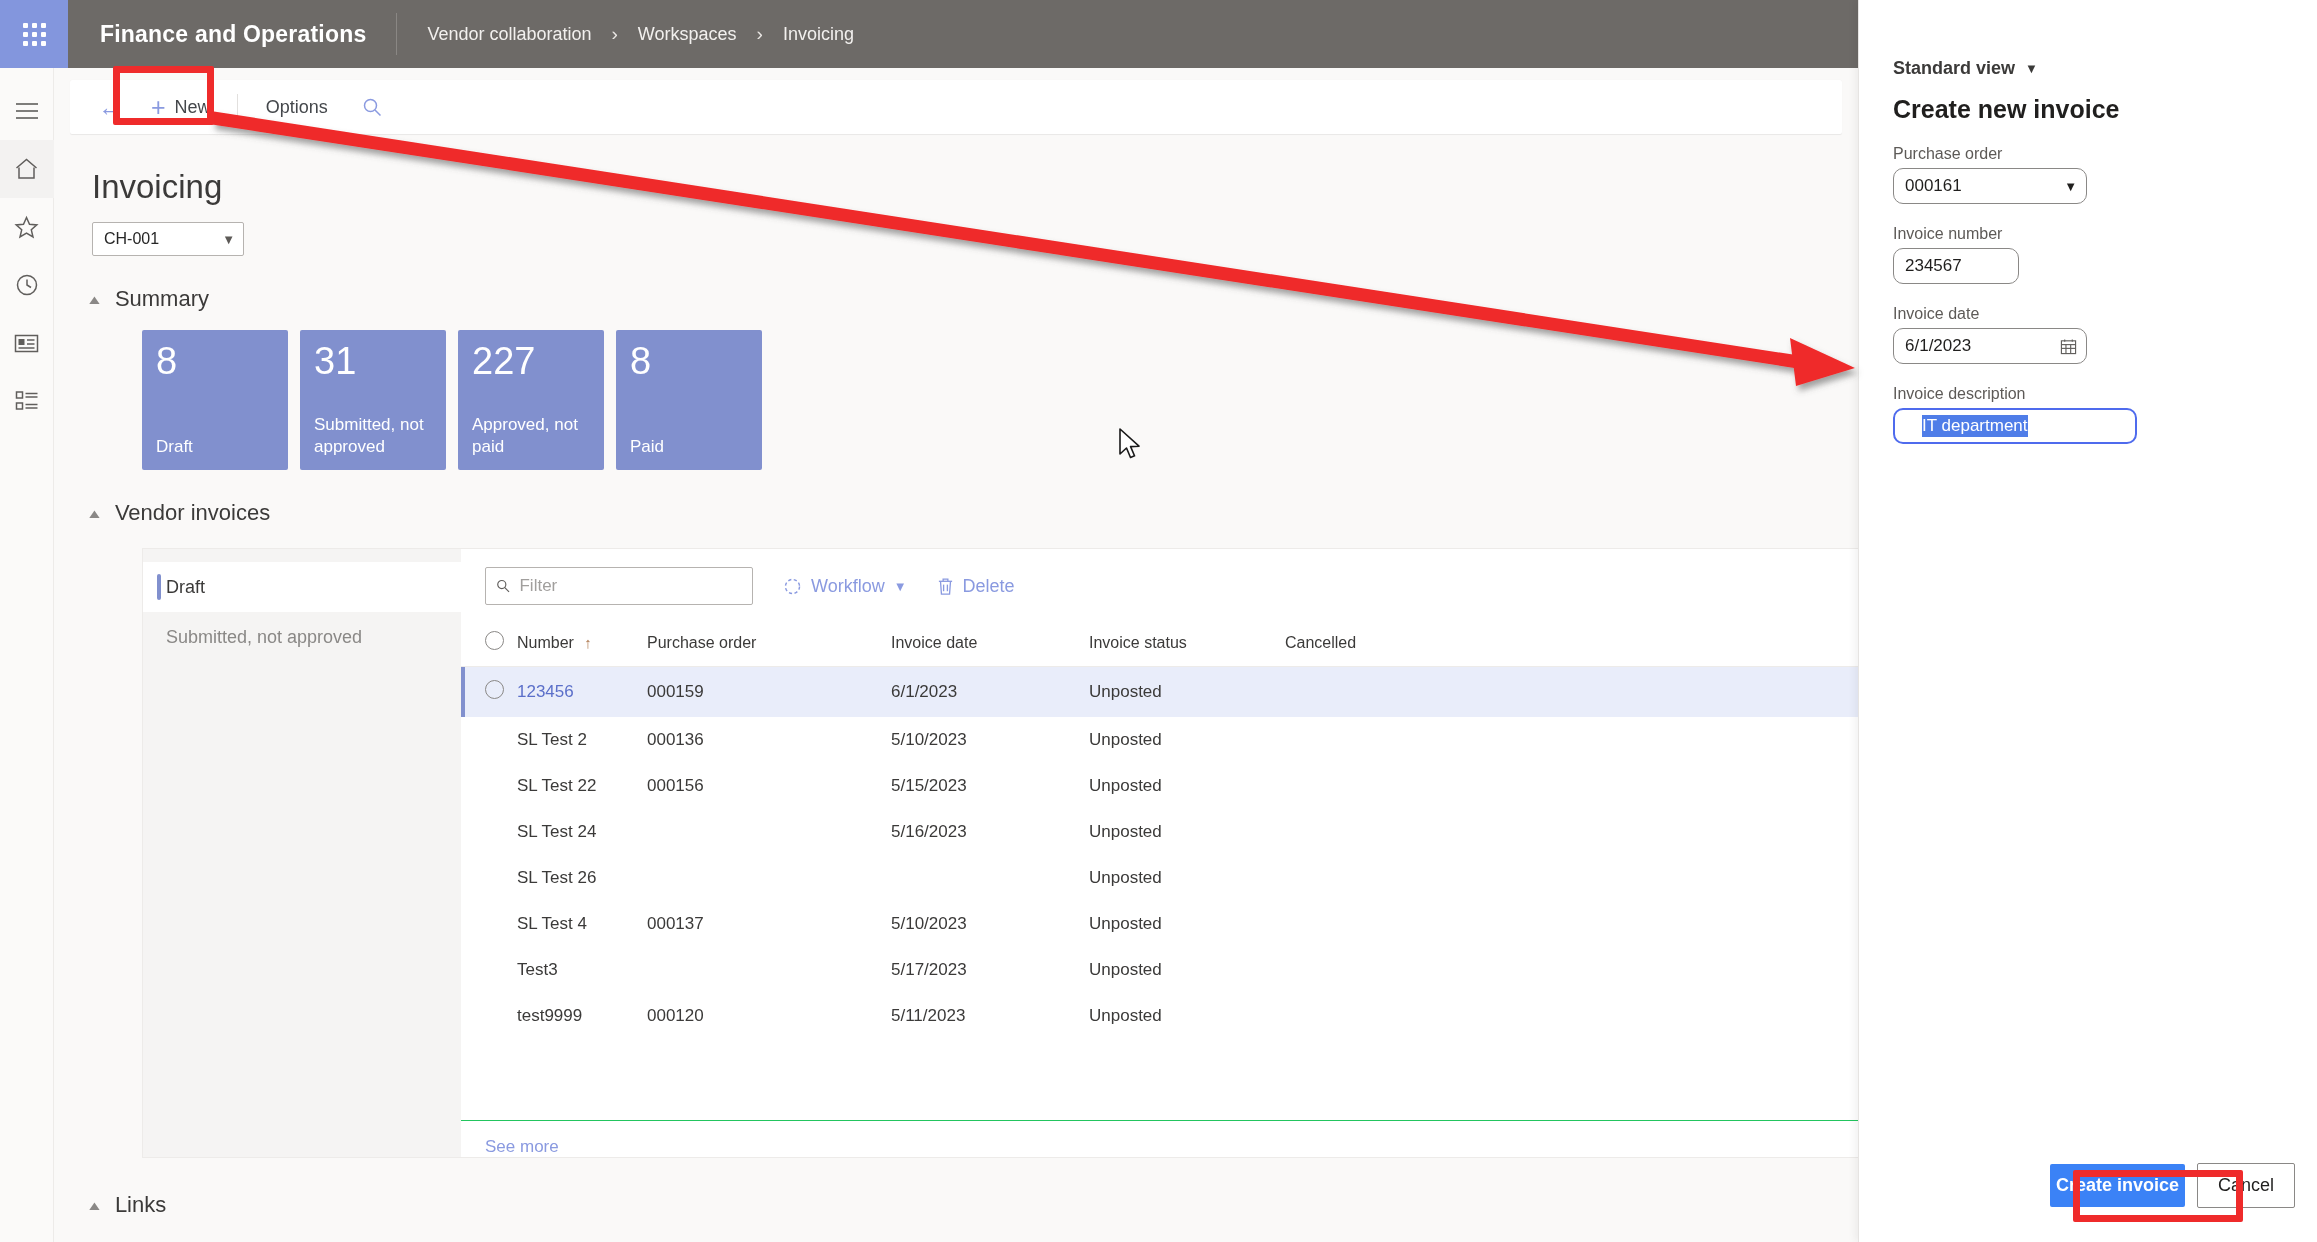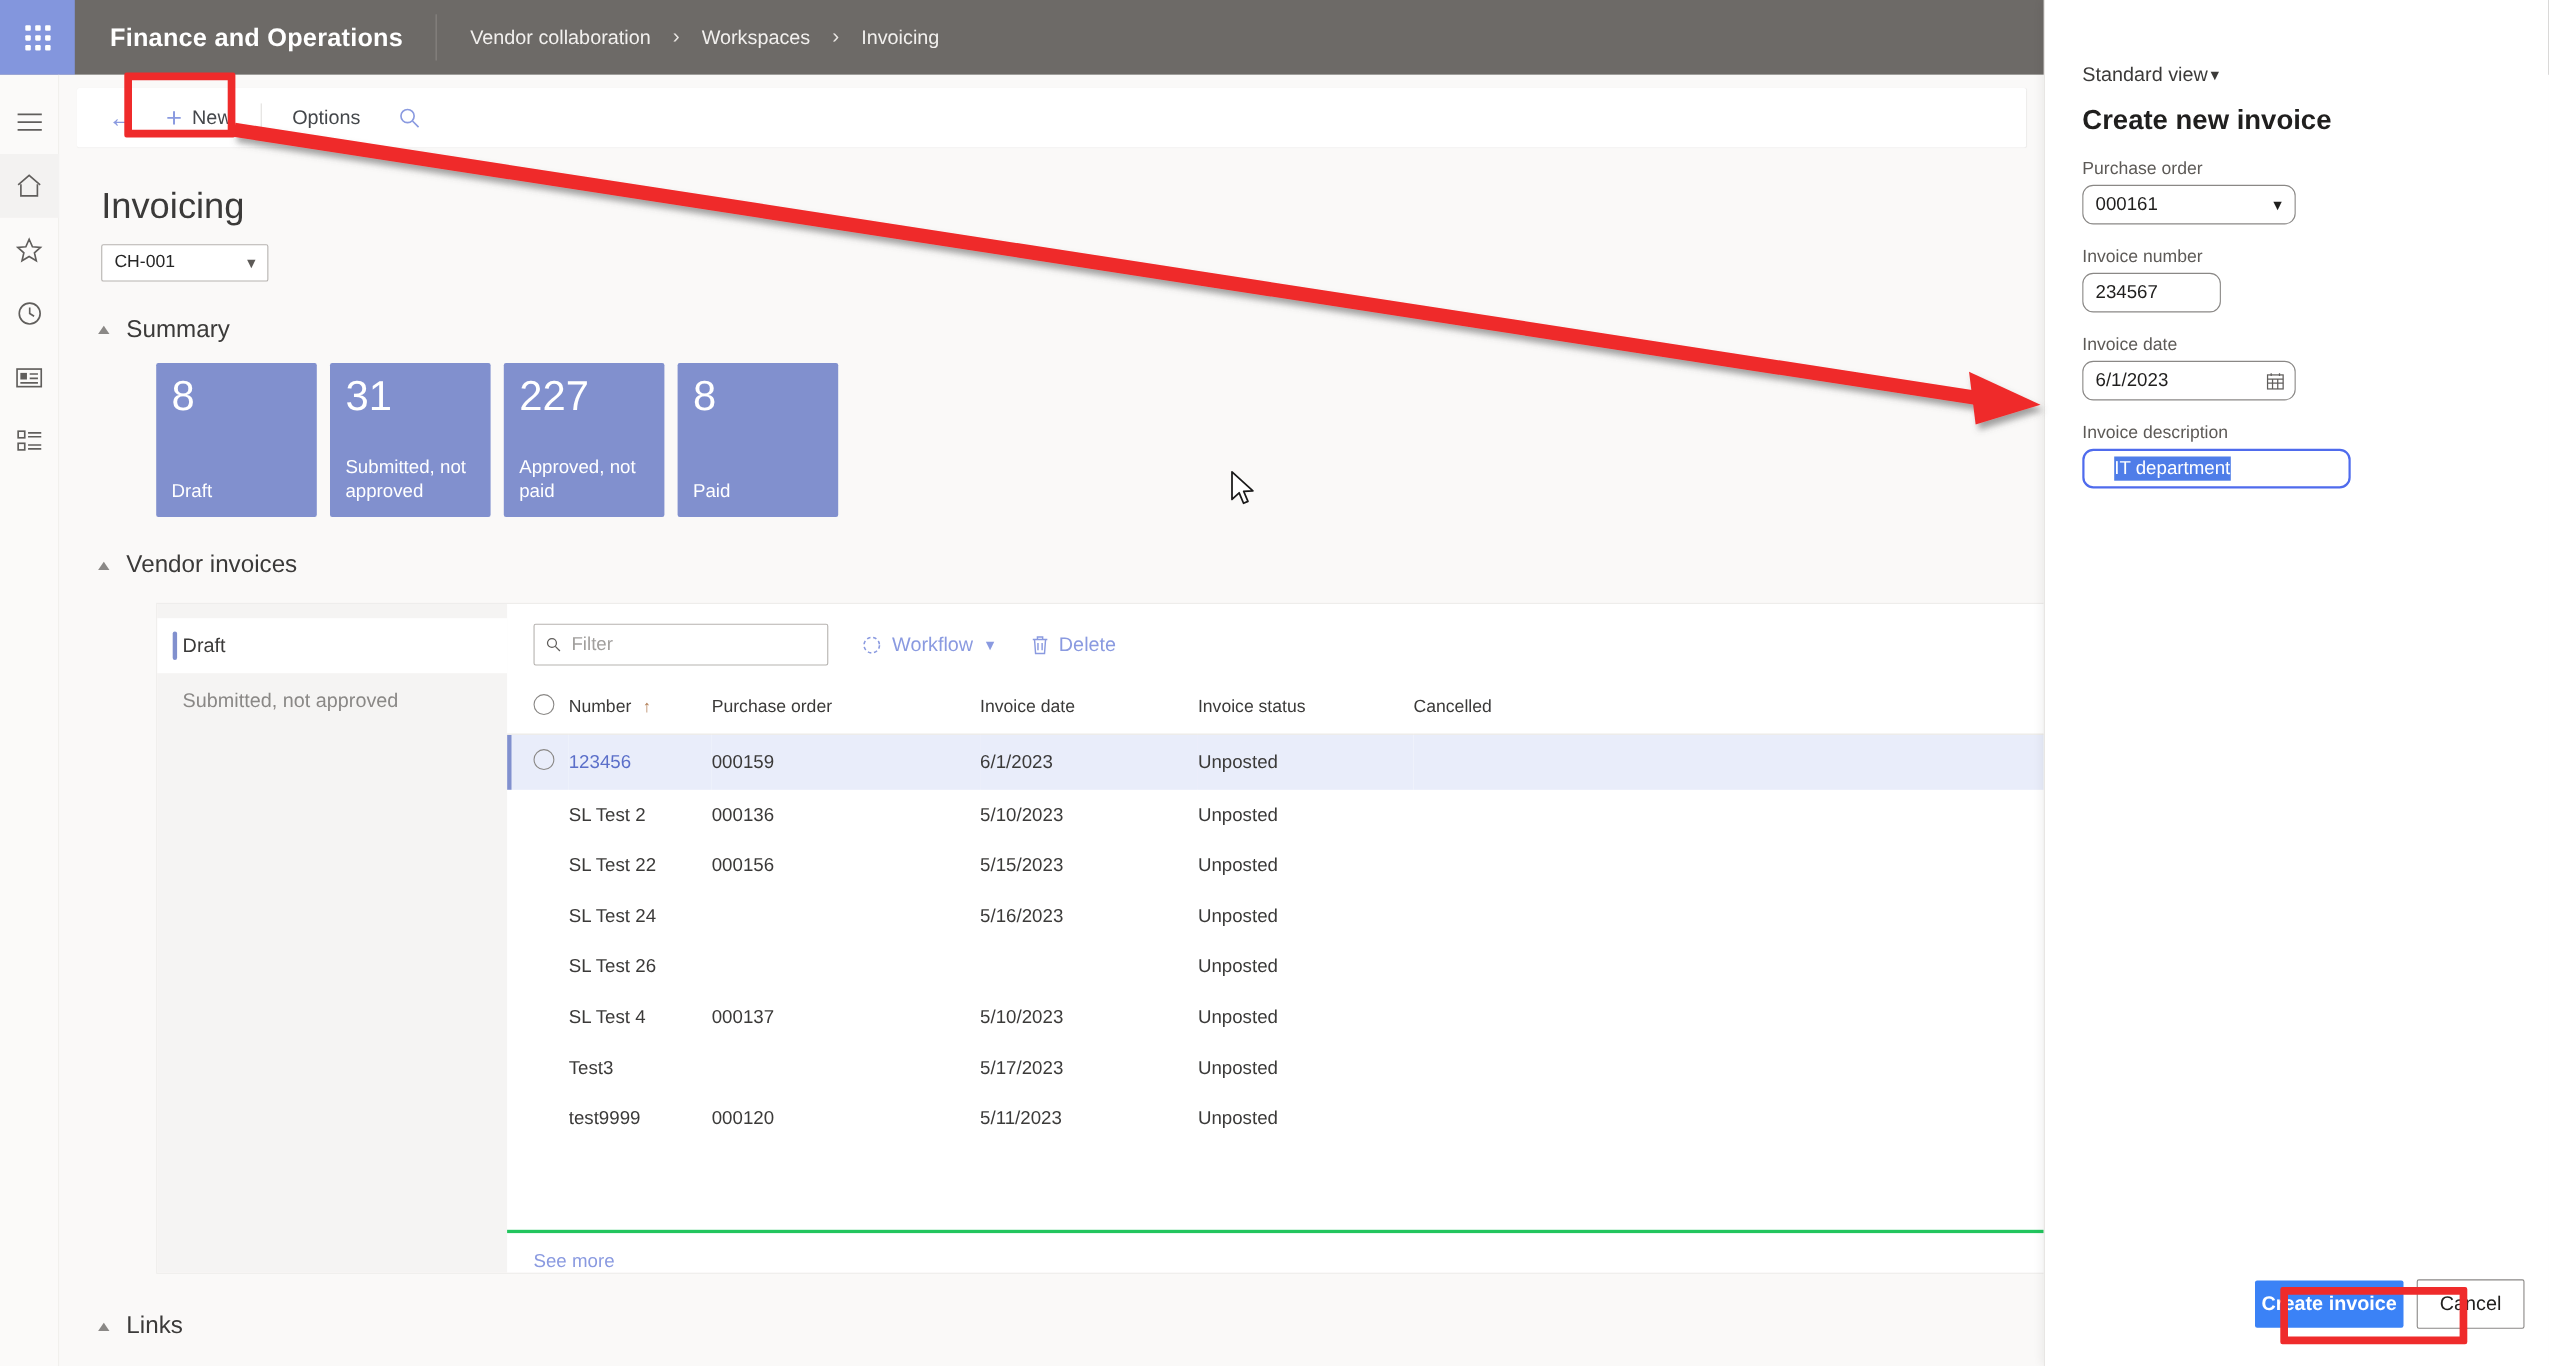--- a/index.html
+++ b/index.html
@@ -148,35 +148,35 @@
   .col-date { width: 198px; }
   .col-status { width: 196px; }
   .radio {
     width: 19px; height: 19px; border: 1.4px solid #8a8886;
     border-radius: 50%; display: inline-block; cursor: pointer;
   }
   tr.sel td { background: #e9edfa; }
   tr.sel td:first-child { box-shadow: inset 4px 0 0 #8190ce; }
   tr.sel .numlink { color: #5b6fc9; }
   .sort-arrow { color: #b07b52; font-size: 15px; margin-left: 6px; }
-  .grid-wrap { flex: 1; overflow: hidden; border-bottom: 3px solid #22c55e; }
+  .grid-wrap { flex: 1; overflow: hidden; border-bottom: 1px solid #22c55e; }
   .see-more {
     color: #8a9ae0; font-size: 17px; padding: 16px 0 0 24px; cursor: pointer;
   }
 
   
   .panel {
     position: absolute; right: 0; top: 0; width: 459px; height: 1242px;
     background: #ffffff; border-left: 1px solid #e6e4e2;
     box-shadow: -3px 0 8px rgba(0,0,0,.06);
   }
   .panel-body { padding: 58px 34px 0 34px; }
   .std-view {
-    display: flex; align-items: center; gap: 0;
-    font-size: 18px; color: #3b3a39; cursor: pointer;
+    display: flex; align-items: center; gap: 10px;
+    font-size: 18px; color: #3b3a39; cursor: pointer; font-weight: bold;
   }
   .std-view .chev { font-size: 13px; color: #3b3a39; }
   .panel-title { font-size: 25px; font-weight: bold; color: #201f1e; margin-top: 16px; }
   .field { margin-top: 21px; }
   .field-label { font-size: 16px; color: #5d5a57; margin-bottom: 5px; }
   .ctl {
     height: 36px; border: 1px solid #8a8886; border-radius: 10px;
     background: #fff; display: flex; align-items: center;
     padding: 0 9px 0 11px; font-size: 17px; color: #201f1e;
   }

